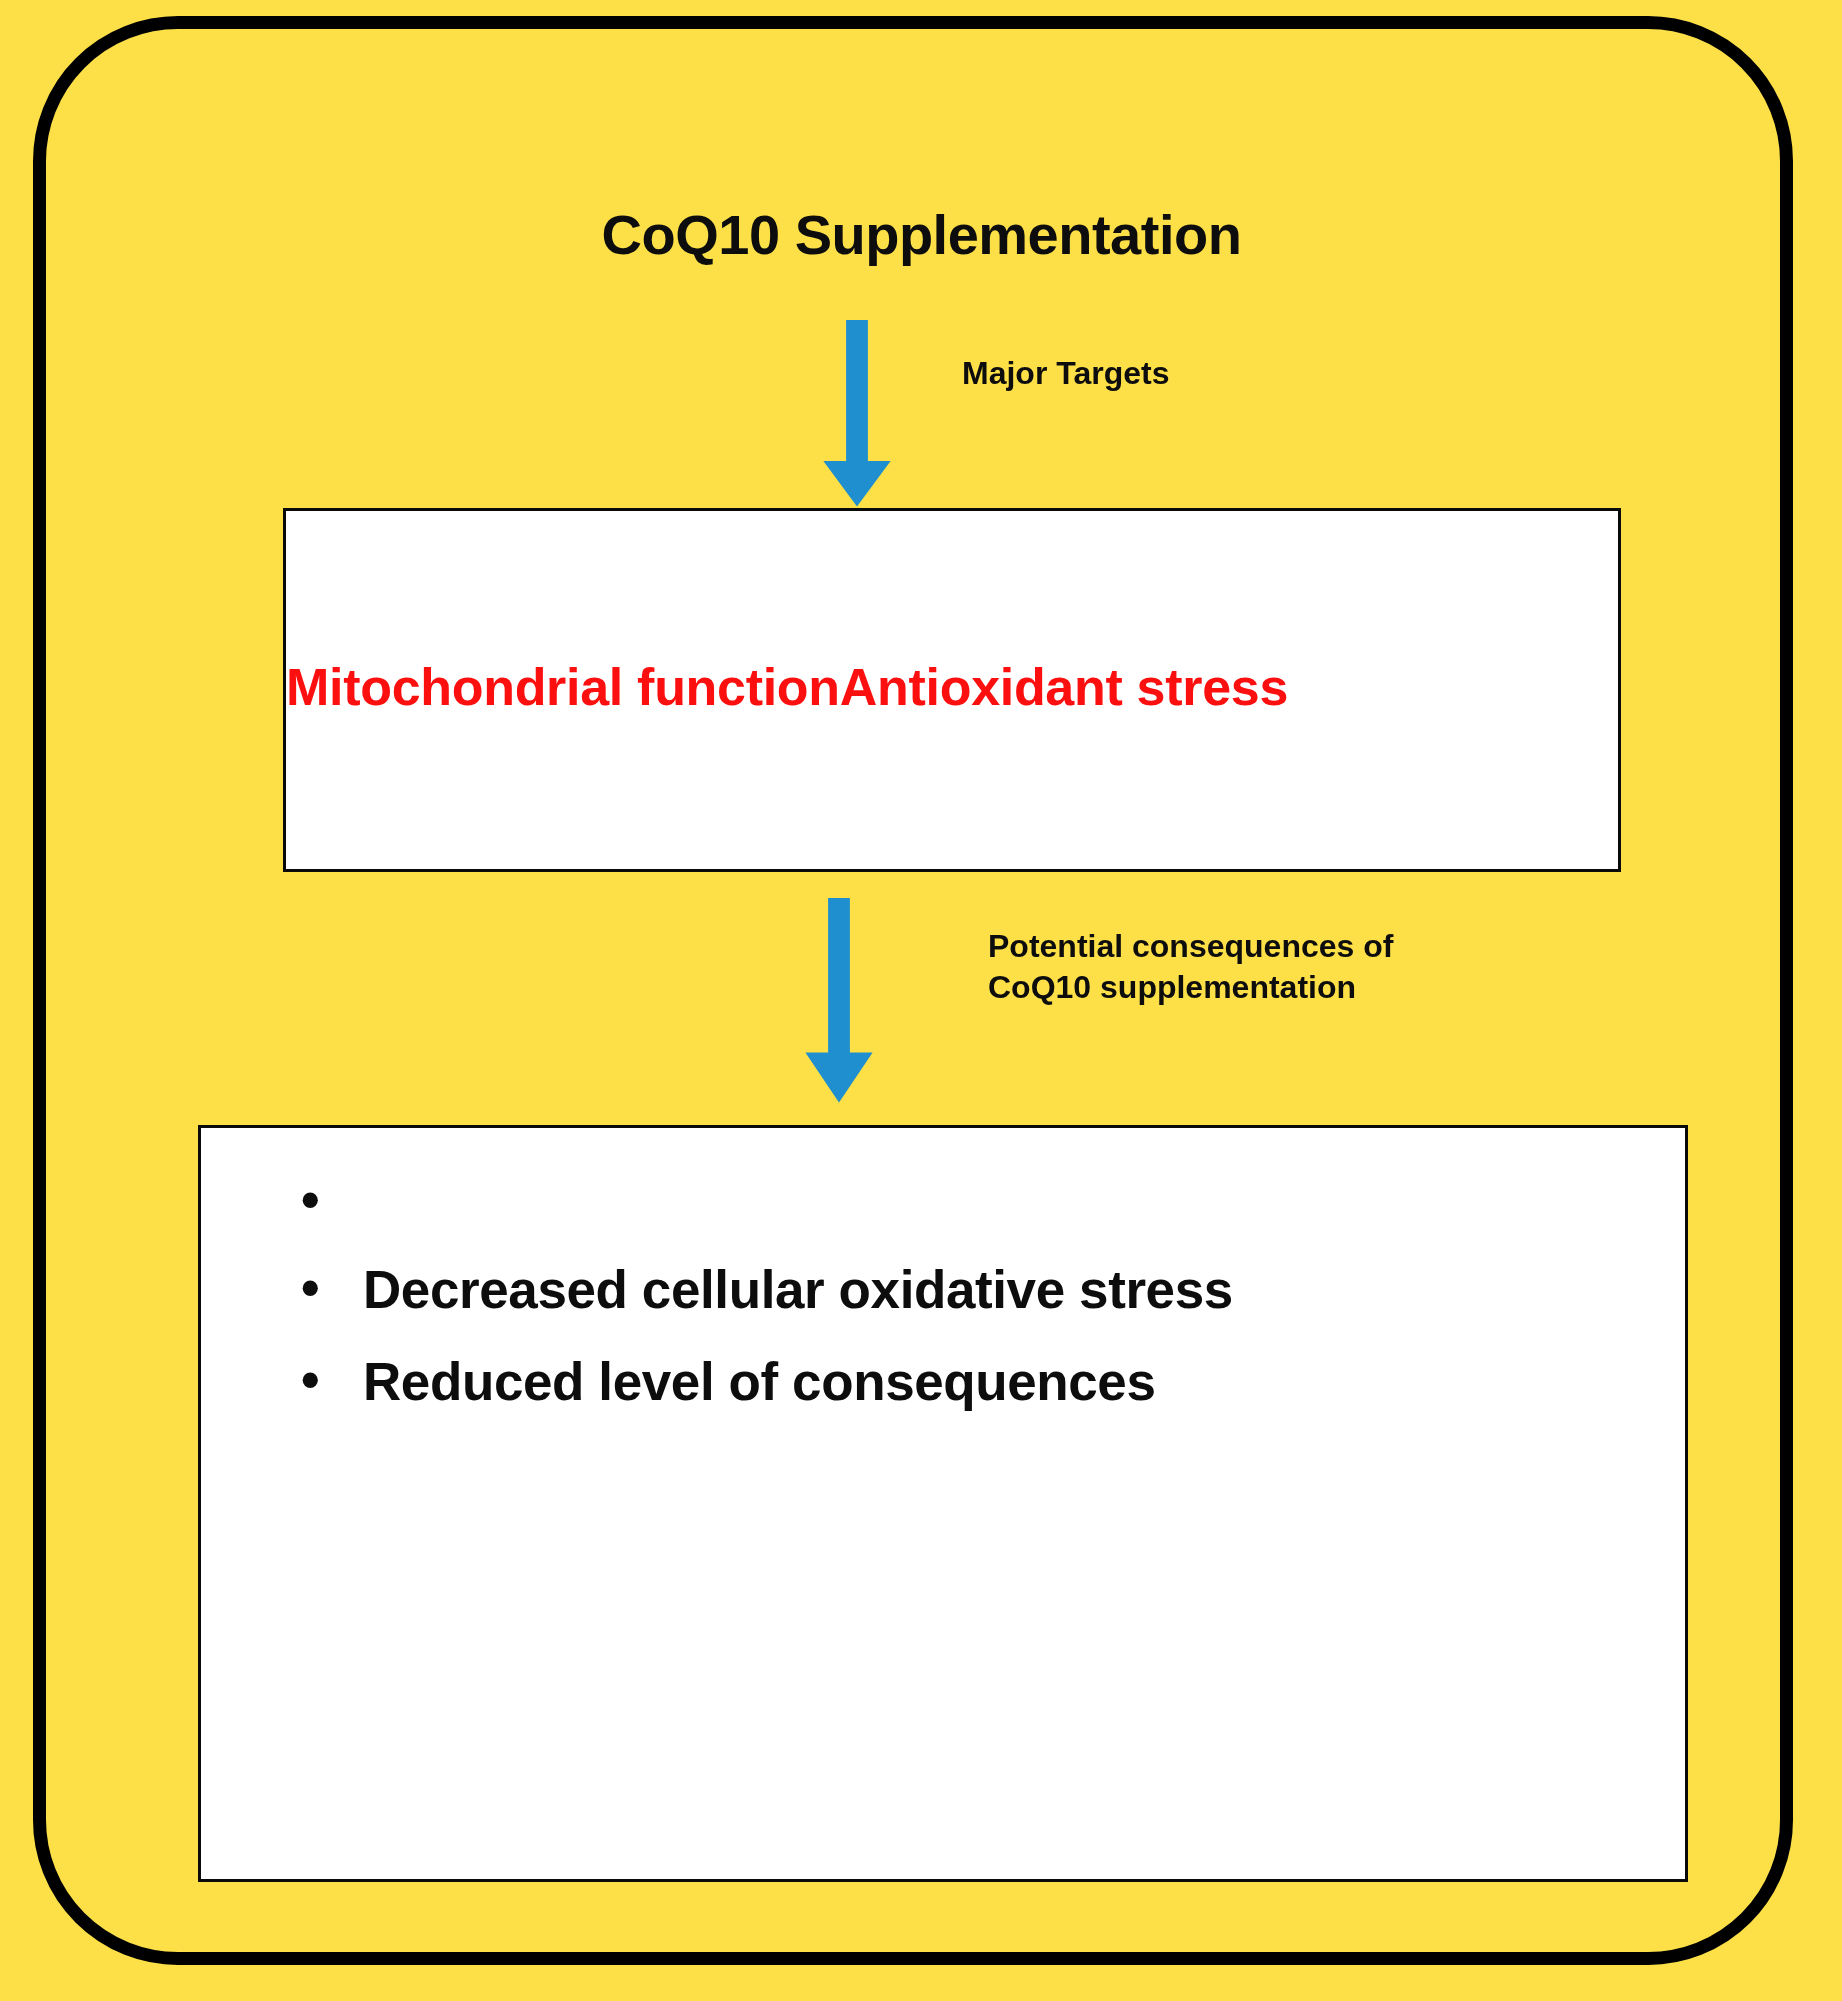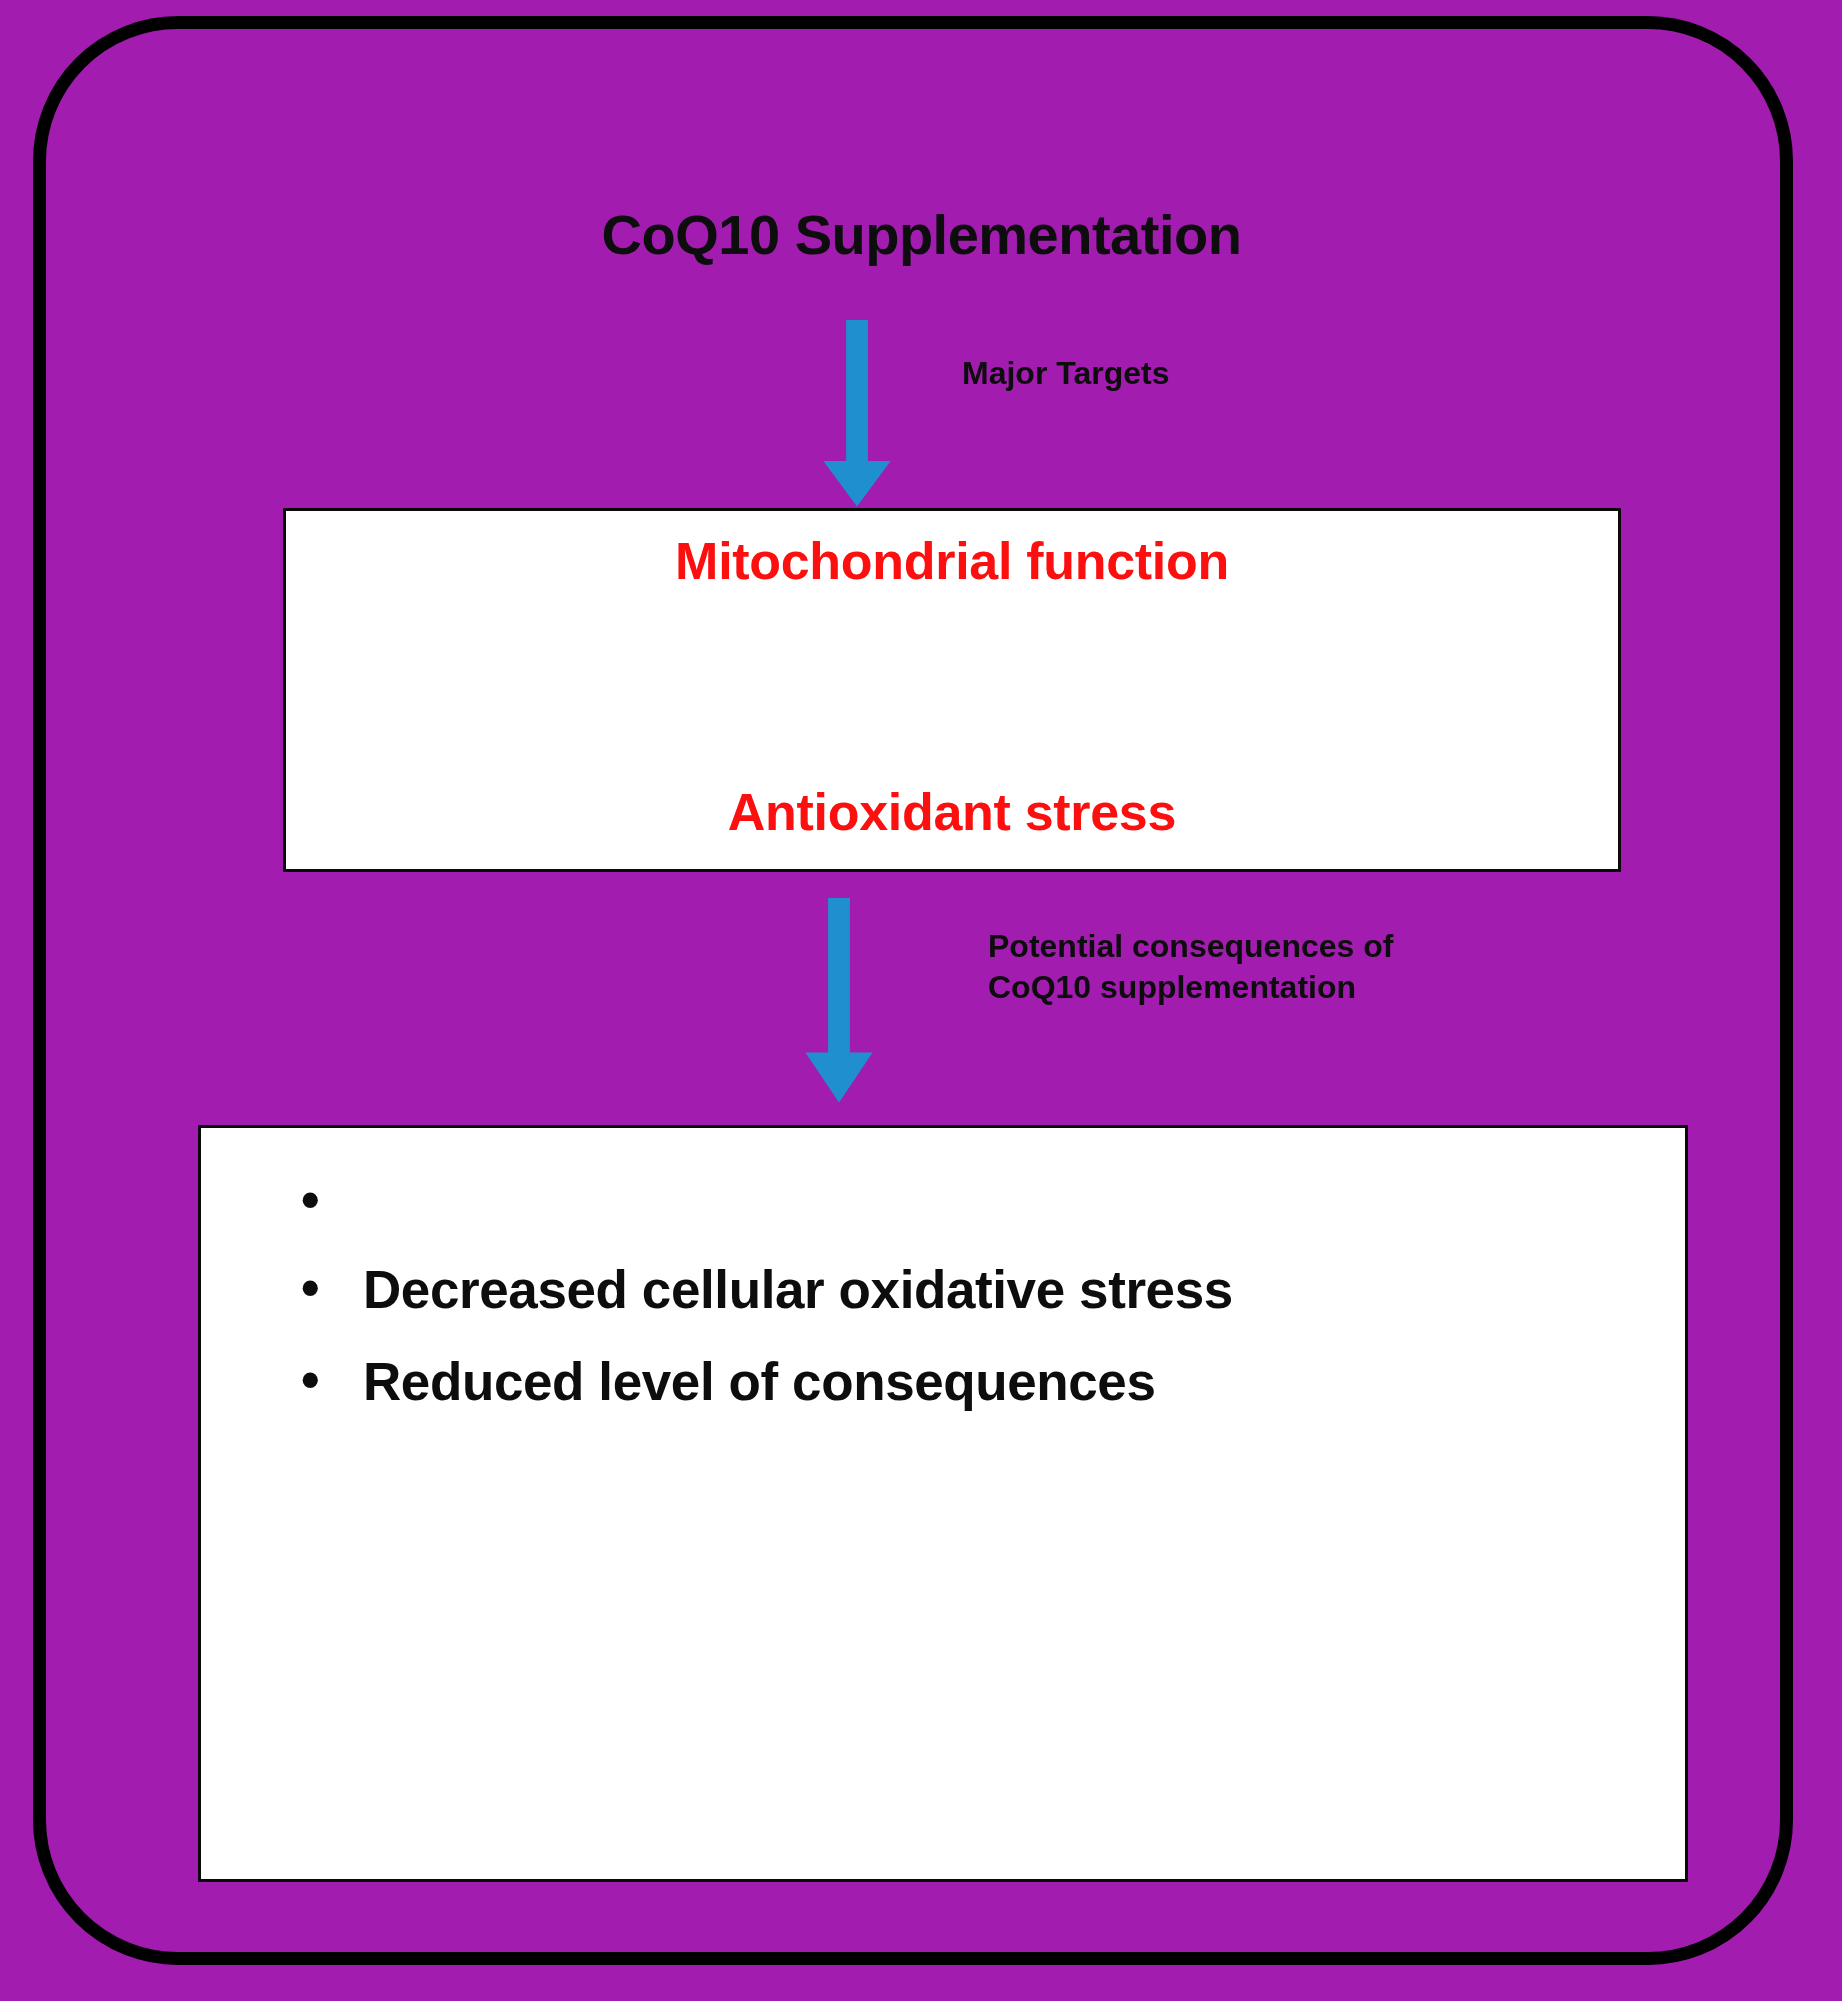--- a/index.html
+++ b/index.html
@@ -7,21 +7,21 @@
     padding: 0;
     background: #ffffff;
   }
   body {
     font-family: "Liberation Sans", sans-serif;
   }
   #stage {
     position: relative;
     width: 1843px;
     height: 2001px;
-    background: #a21caf;
+    background: #fde047;
     overflow: hidden;
   }
 
   
   #outer-frame {
     position: absolute;
     left: 33px;
     top: 16.4px;
     width: 1760px;
     height: 1949px;
@@ -67,22 +67,22 @@
   #targets-box {
     position: absolute;
     left: 283px;
     top: 508px;
     width: 1338px;
     height: 364px;
     border: 3.6px solid #0a0a0a;
     box-sizing: border-box;
     background: #ffffff;
     display: flex;
-    flex-direction: column;
-    justify-content: space-between;
+    flex-direction: row;
+    justify-content: flex-start;
     align-items: center;
     padding: 20px 0 27px 0;
   }
   .target-line {
     font-size: 52px;
     font-weight: bold;
     color: #fb0f0f;
     text-align: center;
     letter-spacing: -0.3px;
   }

